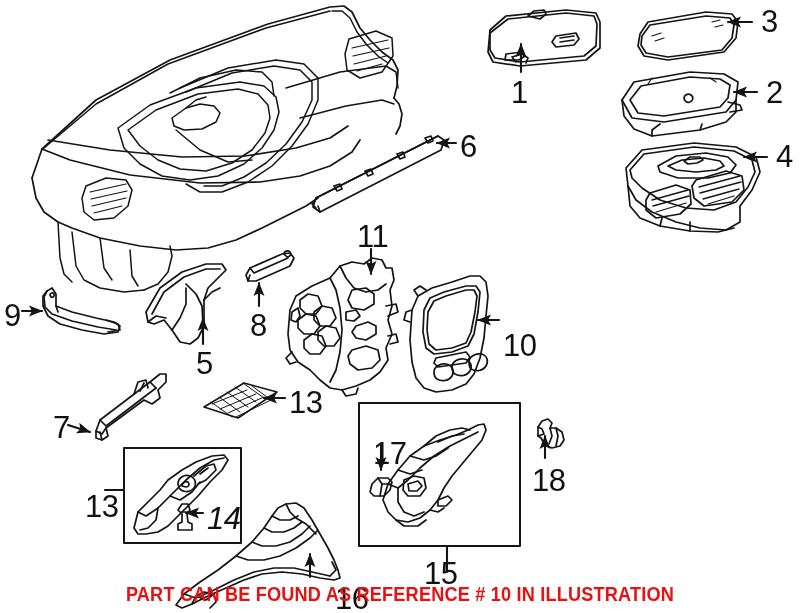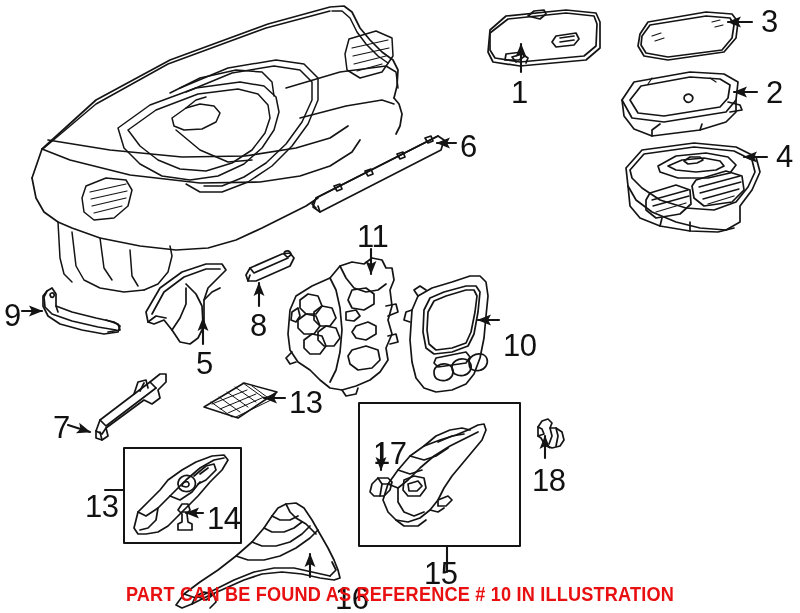--- a/index.html
+++ b/index.html
@@ -437,21 +437,21 @@
   <div class="callout" style="left:776px; top:141px;">4</div>
   <div class="callout" style="left:196px; top:348px;">5</div>
   <div class="callout" style="left:460px; top:131px;">6</div>
   <div class="callout" style="left:53px;  top:412px;">7</div>
   <div class="callout" style="left:250px; top:310px;">8</div>
   <div class="callout" style="left:4px;   top:300px;">9</div>
   <div class="callout" style="left:503px; top:306px;margin-top:24px;">10</div>
   <div class="callout" style="left:357px; top:221px;">11</div>
   <div class="callout" style="left:289px; top:387px;">13</div>
   <div class="callout" style="left:85px;  top:491px;">13</div>
-  <div class="callout" style="left:207px; top:503px;">14</div>
+  <div class="callout" style="left:207px; top:503px;font-style:italic;">14</div>
   <div class="callout" style="left:424px; top:558px;">15</div>
   <div class="callout" style="left:295px; top:583px;margin-left:40px;">16</div>
   <div class="callout" style="left:373px; top:438px;">17</div>
   <div class="callout" style="left:532px; top:465px;">18</div>
 
   <div id="footer-note">PART CAN BE FOUND AS REFERENCE # 10 IN ILLUSTRATION</div>
 
 </div>
 
 </body></html>

